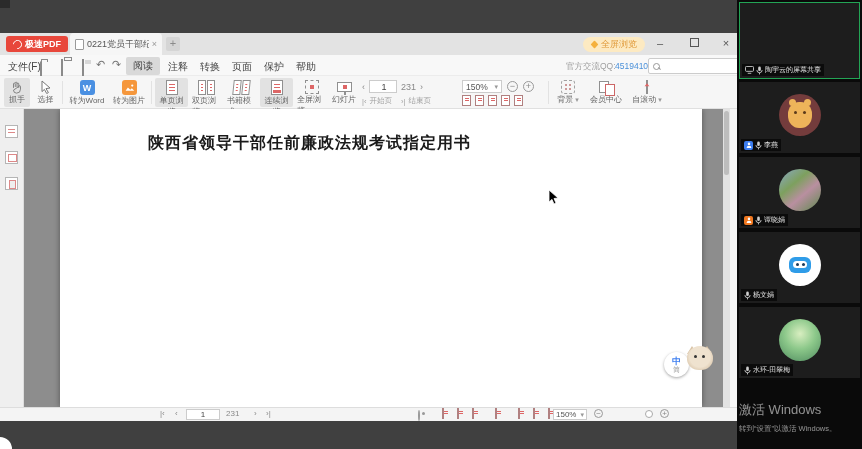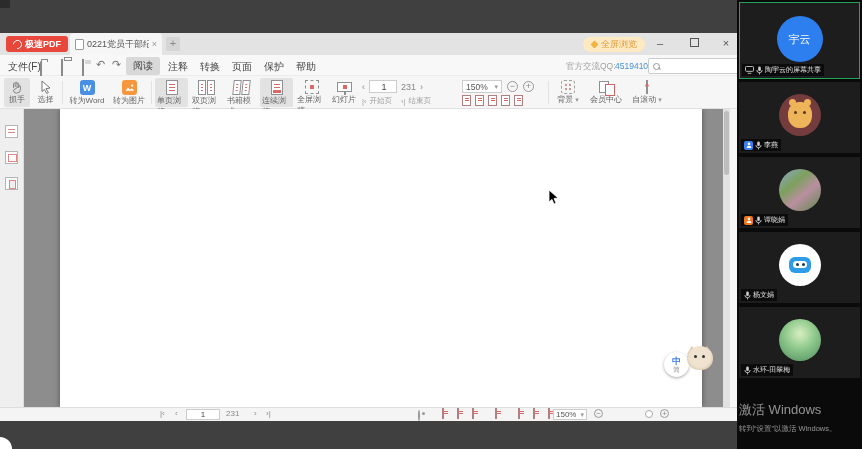--- a/index.html
+++ b/index.html
@@ -41,21 +41,21 @@
   .qqnum{font-size:8.5px;color:#4a90d9;}
   #search{left:648px;top:3px;width:84px;height:14px;background:#fff;border:1px solid #ccc;border-radius:2px;
           display:flex;align-items:center;padding:0 4px;gap:3px;}
   #search input{border:none;outline:none;width:60px;font-size:8px;background:transparent;}
   .mag{width:5px;height:5px;border:1px solid #999;border-radius:50%;position:relative;flex:none;}
   .mag::after{content:"";position:absolute;left:4px;top:4px;width:3px;height:1px;background:#999;transform:rotate(45deg);}
   
   #toolbar{left:0;top:43px;width:737px;height:33px;background:#f6f6f6;border-bottom:1px solid #e0e0e0;box-sizing:border-box;}
   .tbtn{position:absolute;top:2px;height:29px;display:flex;flex-direction:column;align-items:center;
         justify-content:space-between;padding:2px 2px;font-size:8px;color:#666;box-sizing:border-box;border-radius:2px;}
-  .tbtn.active{background:#e2e2e2;}
+  .tbtn.active{background:#e2e2e2;text-align:center;}
   .tsep{position:absolute;top:5px;width:1px;height:23px;background:#e2e2e2;}
   .icw{height:15px;display:flex;align-items:center;justify-content:center;}
   .handsvg,.cursvg{display:block;}
   .appic{width:15px;height:15px;border-radius:3px;color:#fff;font-size:9px;font-weight:bold;
          display:flex;align-items:center;justify-content:center;}
   .pgic{width:12px;height:15px;border:1px solid #909090;background:#fff;position:relative;box-sizing:border-box;}
   .pgic::after{content:"";position:absolute;left:2px;top:3px;right:2px;height:1px;background:#d66;box-shadow:0 3px 0 #d66,0 6px 0 #d66;}
   .pg2{display:flex;gap:1px;}
   .pg2 .pgic{width:8px;}
   .book{transform:skewX(-6deg);}
@@ -337,20 +337,21 @@
     </div>
 
     <div class="r" id="lpanel">
       <span class="lic" style="top:16px;"></span>
       <span class="lic lic2" style="top:42px;"></span>
       <span class="lic lic3" style="top:68px;"></span>
     </div>
 
     <div class="r" id="docarea">
       <div id="page">
+        <div class="doc-header">陕西省领导干部任前廉政法规考试指定用书</div>
       </div>
       <svg style="position:absolute;left:524px;top:80px;" width="11" height="16" viewBox="0 0 11 16">
         <path d="M1 1v12l3-2.6 2 4.6 2-.9-2-4.6 4-.5z" fill="#000" stroke="#fff" stroke-width=".8"></path>
       </svg>
       <div id="ball">
         <span class="ball-top">中</span>
         <span class="ball-bot">简</span>
       </div>
       <div id="cat">
         <span class="cat-ear" style="left:2px;"></span>
@@ -385,21 +386,20 @@
       </span>
       <span class="sit cir" style="left:594px;width:9px;height:9px;font-size:8px;line-height:7px;">−</span>
       <span class="sit strack" style="left:609px;"><span class="sknob"></span></span>
       <span class="sit cir" style="left:660px;width:9px;height:9px;font-size:8px;line-height:7px;">+</span>
     </div>
   </div>
 
   <div class="r" id="sidebar">
 
     <div class="tile sharing" style="top:2px;height:77px;">
-      <div class="av av-blue">宇云</div>
       <div class="tlabel">
         <svg class="micsvg" width="9" height="8" viewBox="0 0 10 9">
             <rect x=".5" y=".5" width="9" height="5.5" rx="1" fill="none" stroke="#cfcfcf"></rect>
             <line x1="3" y1="8.2" x2="7" y2="8.2" stroke="#cfcfcf"></line>
           </svg>
         <svg class="micsvg" width="7" height="9" viewBox="0 0 8 10">
             <rect x="2.5" y=".5" width="3" height="5" rx="1.5" fill="#cfcfcf"></rect>
             <path d="M1 4.5a3 3 0 0 0 6 0" stroke="#cfcfcf" fill="none"></path>
             <line x1="4" y1="7.5" x2="4" y2="9.5" stroke="#cfcfcf"></line>
           </svg>

